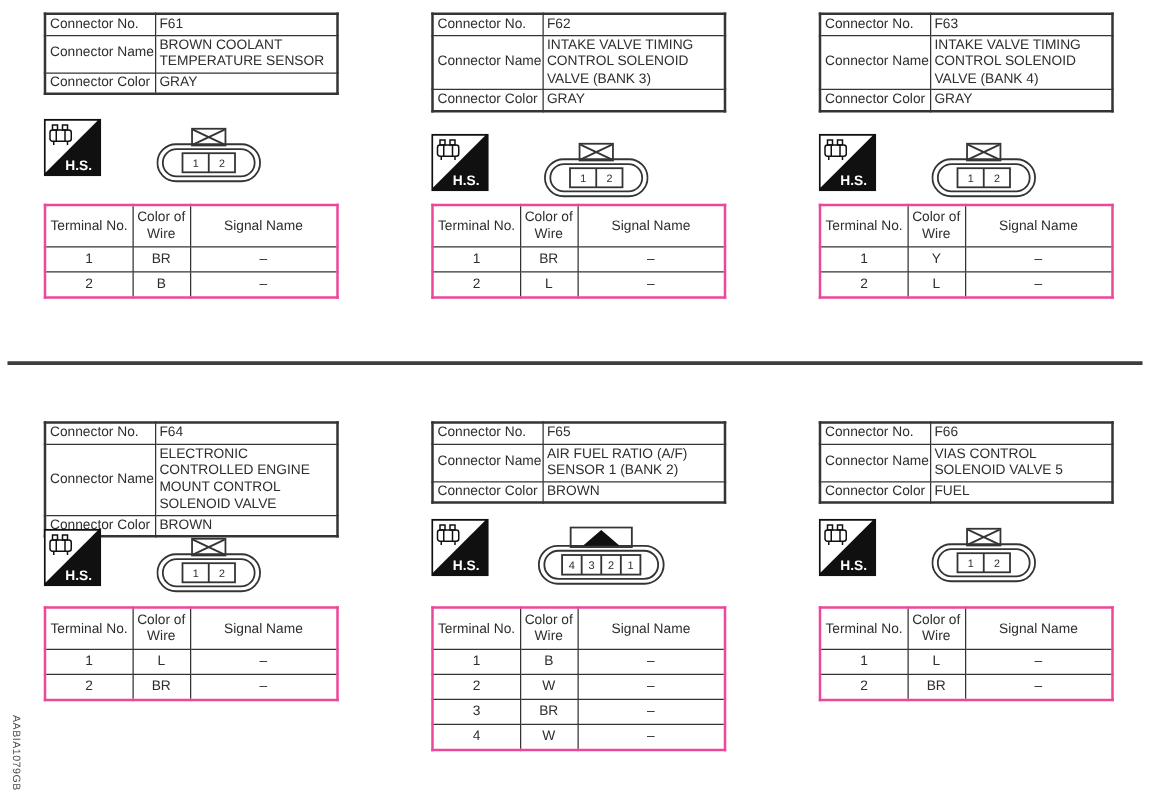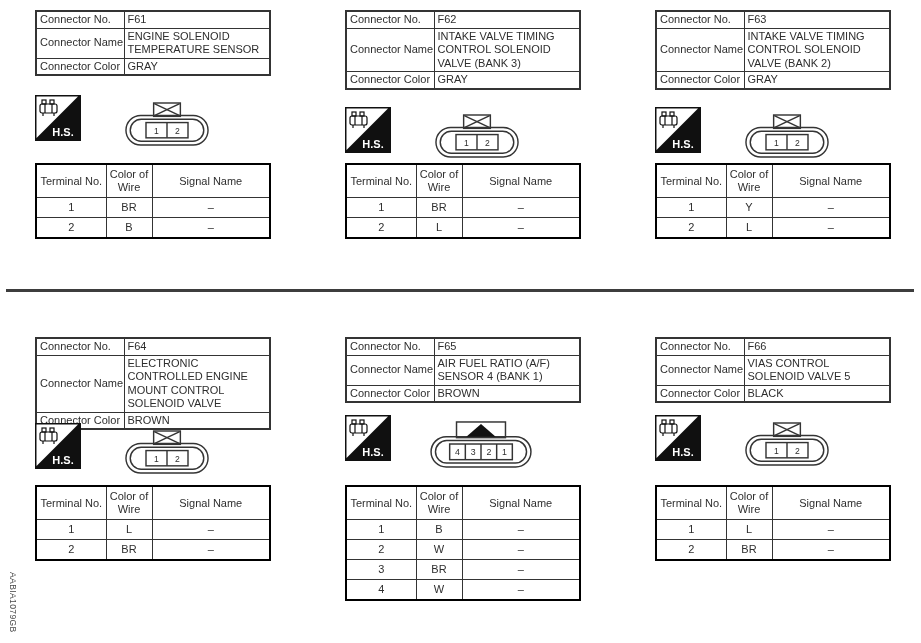--- a/index.html
+++ b/index.html
@@ -17,21 +17,21 @@
     padding:1px 3px; vertical-align:middle; text-align:left;
   }
   .info td.lbl { width:88px; white-space:nowrap; }
 
   .hs-row { position:absolute; left:0; display:flex; align-items:flex-start; }
   .hs-icon { width:46px; height:46px; display:block; }
   .conn { display:block; margin-top:6px; }
   .conn.two  { margin-left:44px; }
   .conn.four { margin-left:39px; }
 
-  .term { width:234px; border:2px solid #000000; position:absolute; left:0; }
+  .term { width:234px; border:2px solid #ec4899; position:absolute; left:0; }
   .term td {
     border:1px solid #343434; font-size:11px; line-height:13px;
     text-align:center; vertical-align:middle; padding:0 1px;
   }
   .term tr.head td { height:32px; }
   .term tr.data td { height:19px; }
 
   .divider { position:absolute; left:6px; top:289px; width:908px; height:3px; background:#3d3d3d; }
 
   .figcode {
@@ -51,21 +51,21 @@
           <col style="width:88px">
           <col style="width:146px">
         </colgroup>
       <tbody>
           <tr>
             <td class="lbl">Connector No.</td>
           <td>F61</td>
           </tr>
       <tr>
             <td class="lbl">Connector Name</td>
-          <td>ENGINE SOLENOID TEMPERATURE SENSOR</td>
+          <td>BROWN COOLANT TEMPERATURE SENSOR</td>
           </tr>
       <tr>
             <td class="lbl">Connector Color</td>
           <td>GRAY</td>
           </tr>
     </tbody>
       </table>
     <div class="hs-row" style="top:85px;">
       <svg class="hs-icon" viewBox="0 0 46 46">
         <rect x="0" y="0" width="46" height="46" fill="#101010"></rect>
@@ -203,21 +203,21 @@
           <col style="width:88px">
           <col style="width:146px">
         </colgroup>
       <tbody>
           <tr>
             <td class="lbl">Connector No.</td>
           <td>F63</td>
           </tr>
       <tr>
             <td class="lbl">Connector Name</td>
-          <td>INTAKE VALVE TIMING CONTROL SOLENOID VALVE (BANK 2)</td>
+          <td>INTAKE VALVE TIMING CONTROL SOLENOID VALVE (BANK 4)</td>
           </tr>
       <tr>
             <td class="lbl">Connector Color</td>
           <td>GRAY</td>
           </tr>
     </tbody>
       </table>
     <div class="hs-row" style="top:97px;">
       <svg class="hs-icon" viewBox="0 0 46 46">
         <rect x="0" y="0" width="46" height="46" fill="#101010"></rect>
@@ -357,21 +357,21 @@
           <col style="width:88px">
           <col style="width:146px">
         </colgroup>
       <tbody>
           <tr>
             <td class="lbl">Connector No.</td>
           <td>F65</td>
           </tr>
       <tr>
             <td class="lbl">Connector Name</td>
-          <td>AIR FUEL RATIO (A/F) SENSOR 4 (BANK 1)</td>
+          <td>AIR FUEL RATIO (A/F) SENSOR 1 (BANK 2)</td>
           </tr>
       <tr>
             <td class="lbl">Connector Color</td>
           <td>BROWN</td>
           </tr>
     </tbody>
       </table>
     <div class="hs-row" style="top:78px;">
       <svg class="hs-icon" viewBox="0 0 46 46">
         <rect x="0" y="0" width="46" height="46" fill="#101010"></rect>
@@ -450,21 +450,21 @@
           <tr>
             <td class="lbl">Connector No.</td>
           <td>F66</td>
           </tr>
       <tr>
             <td class="lbl">Connector Name</td>
           <td>VIAS CONTROL SOLENOID VALVE 5</td>
           </tr>
       <tr>
             <td class="lbl">Connector Color</td>
-          <td>BLACK</td>
+          <td>FUEL</td>
           </tr>
     </tbody>
       </table>
     <div class="hs-row" style="top:78px;">
       <svg class="hs-icon" viewBox="0 0 46 46">
         <rect x="0" y="0" width="46" height="46" fill="#101010"></rect>
         <polygon points="1.5,1.5 43,1.5 1.5,43" fill="#ffffff"></polygon>
         <g stroke="#101010" fill="none" stroke-width="1.2">
           <rect x="5" y="9" width="17" height="9" rx="2"></rect>
           <line x1="10" y1="9" x2="10" y2="18"></line>

